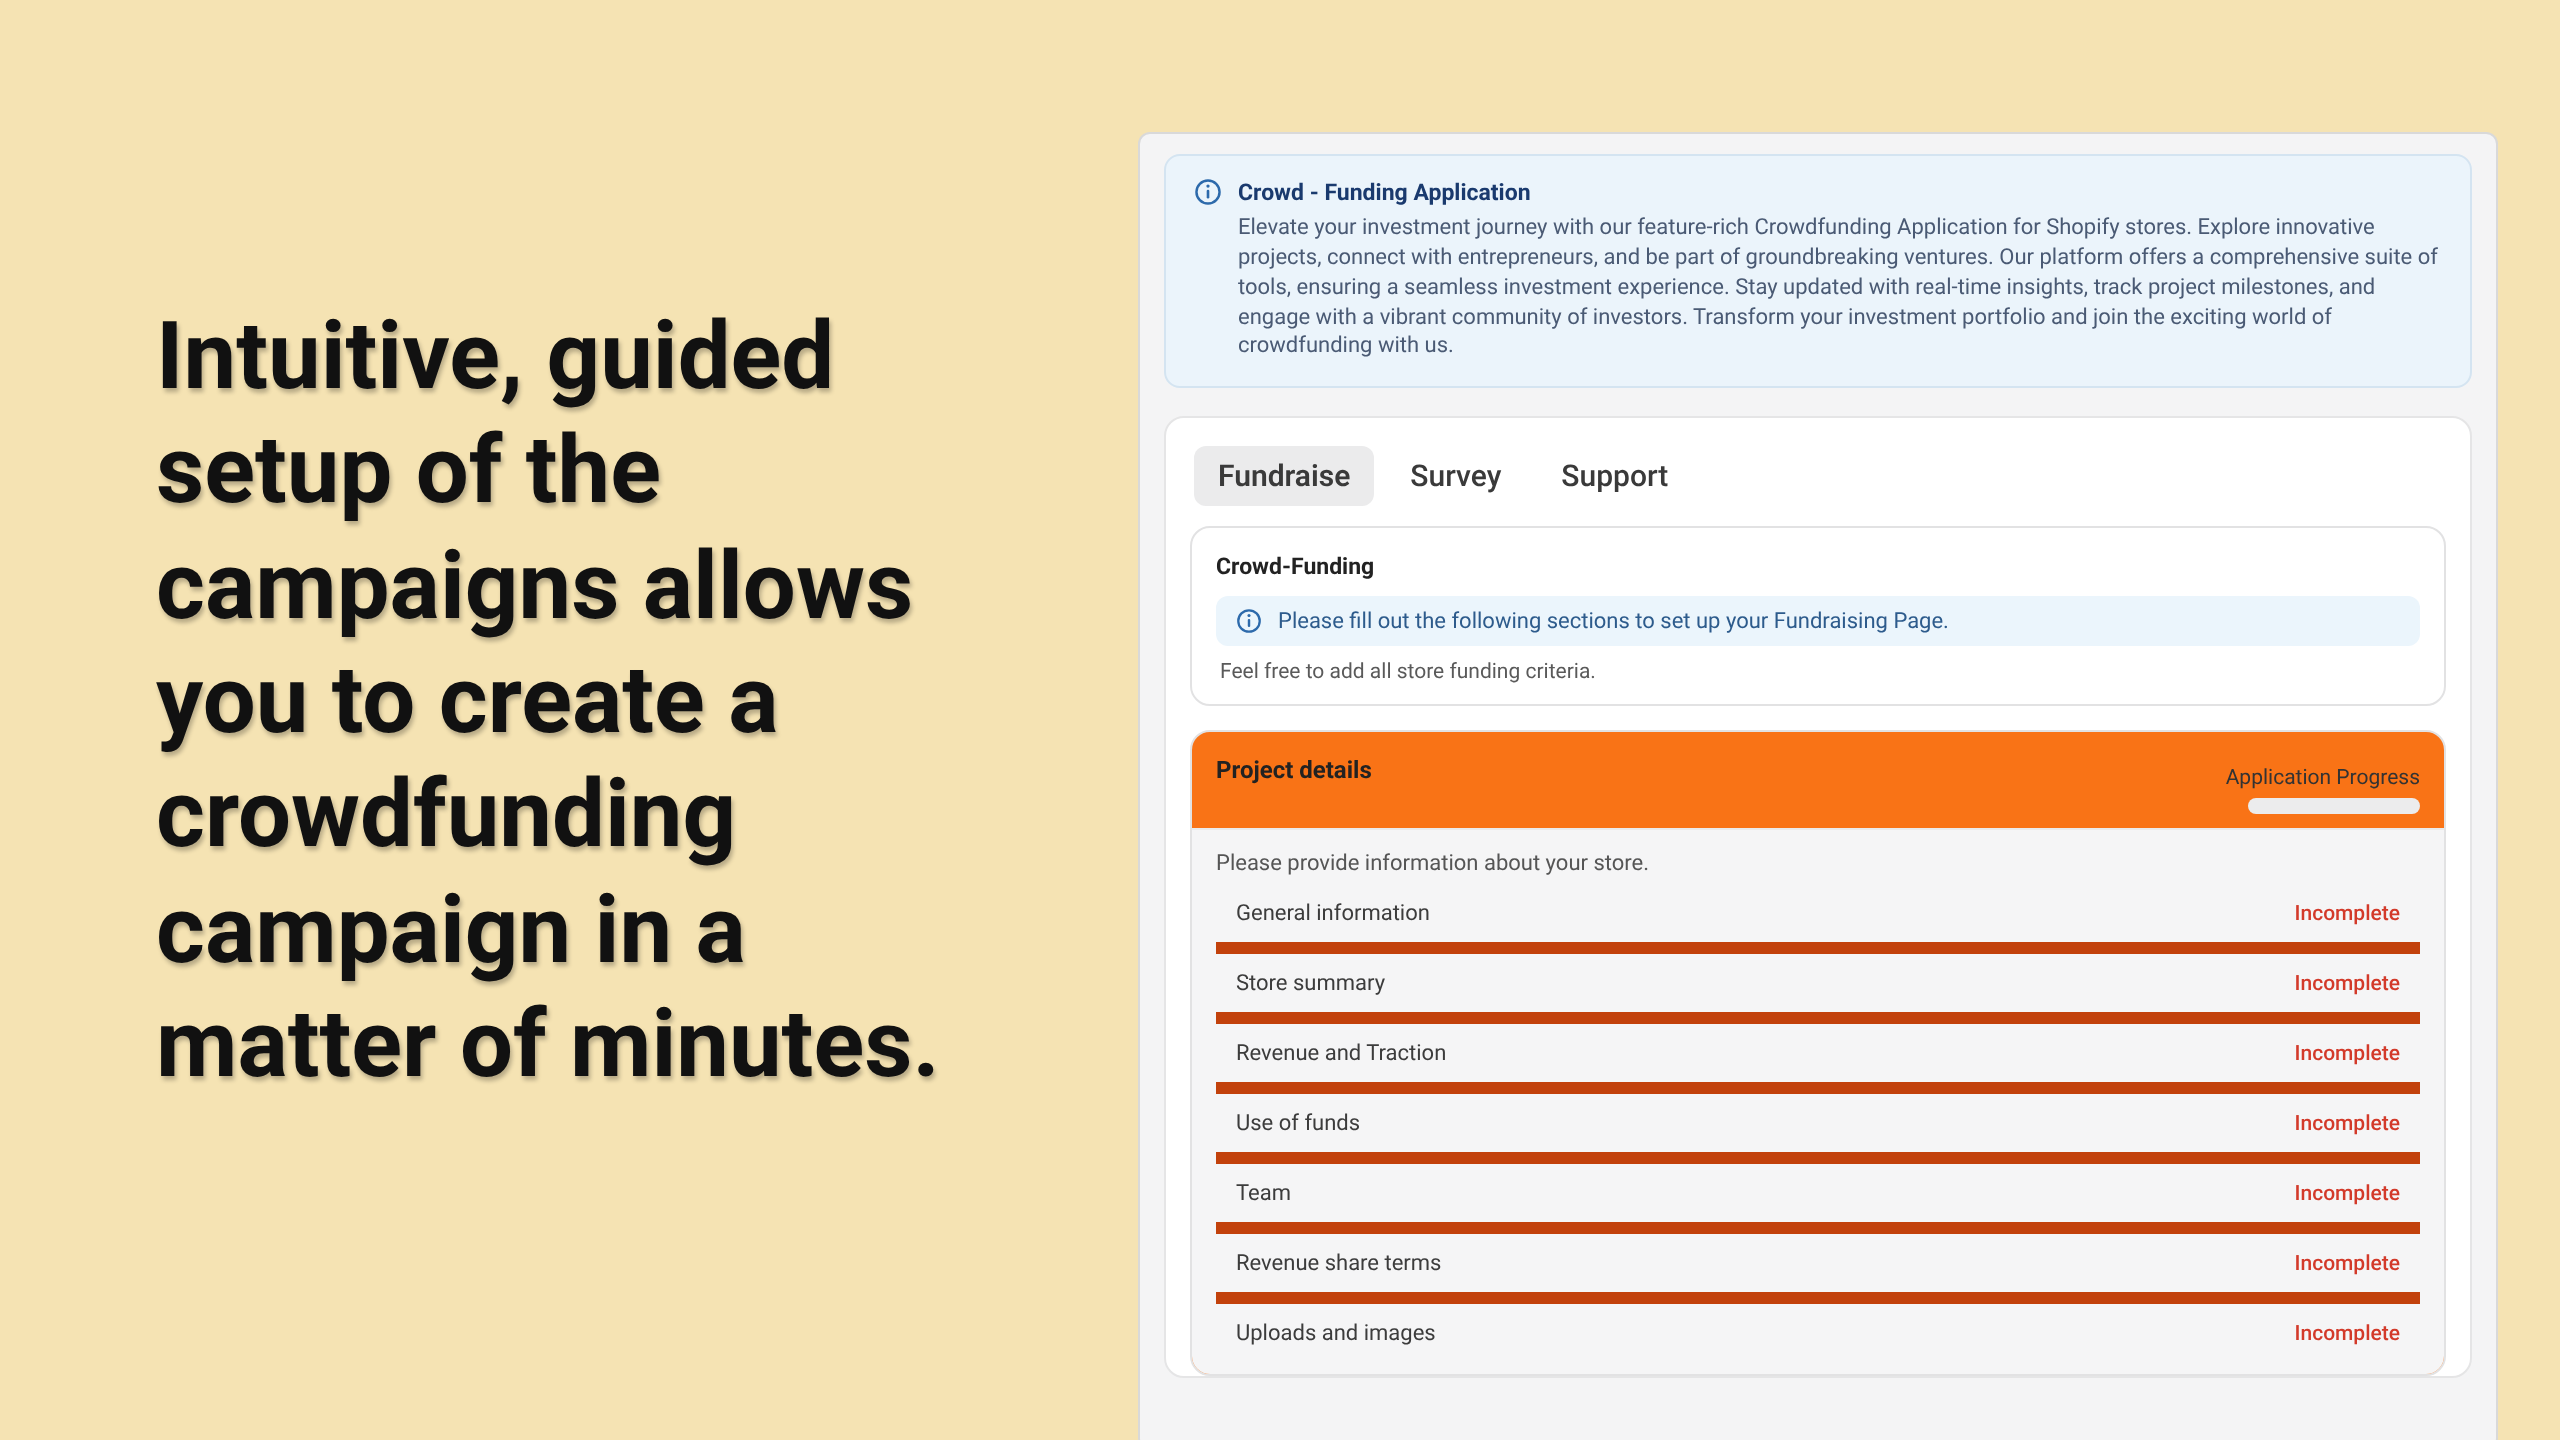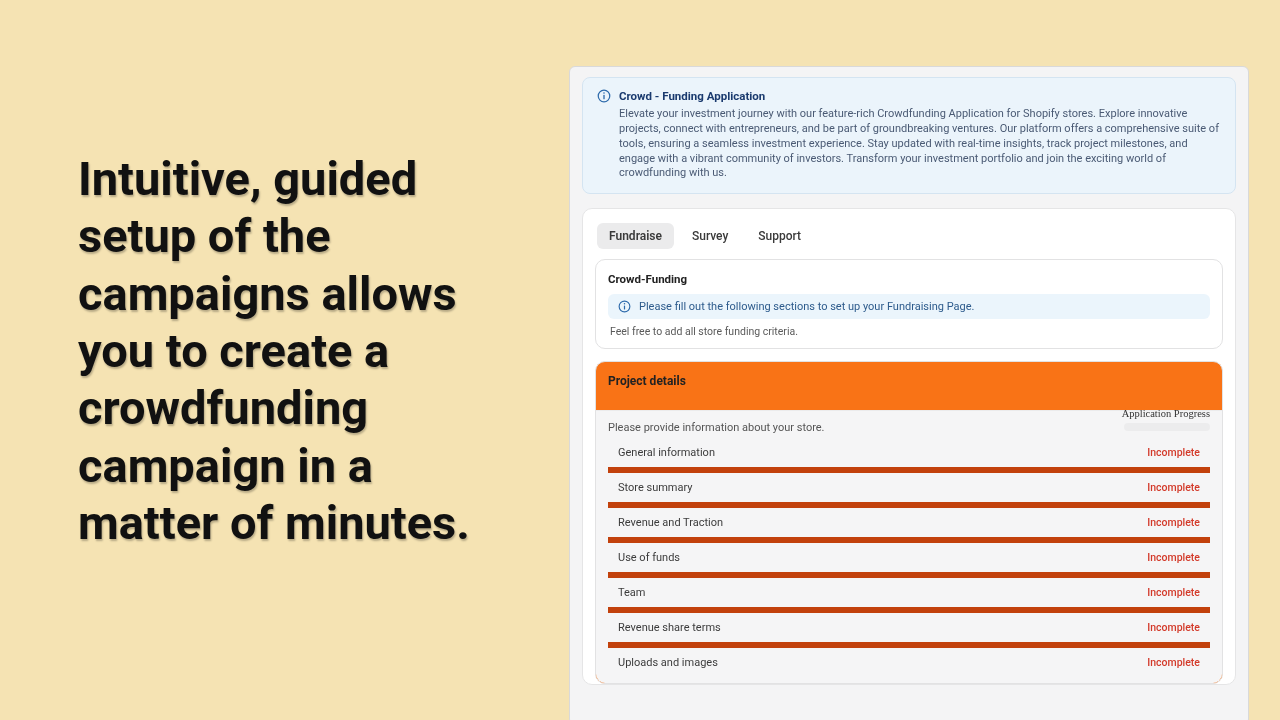--- a/index.html
+++ b/index.html
@@ -45,21 +45,21 @@
 
   .main-card {
     background: #fff;
     border: 1px solid #e5e5e6;
     border-radius: 10px;
     margin-top: 14px;
     padding: 12px 12px 0 12px;
   }
   .tabs { display: flex; gap: 6px; padding: 2px 0 10px 2px; }
   .tab {
-    font-size: 12px;
+    font-size: 15px;
     color: #3a3a3a;
     padding: 6px 12px;
     border-radius: 6px;
     cursor: pointer;
     font-weight: 500;
   }
   .tab.active {
     background: #ebebec;
     font-weight: 600;
   }
@@ -89,23 +89,22 @@
     border-radius: 10px;
     overflow: hidden;
     background:#f97316;
   }
   .details-head {
     padding: 12px 12px 22px 12px;
     position: relative;
   }
   .details-title { font-size: 12px; font-weight: 700; color: #222; }
   .progress-wrap {
-    position: absolute; right: 12px; top: 46px;
+    position: absolute; right: 12px; top: 16px;
     text-align: right;
-    font-family: Liberation Serif, serif;
   }
   .progress-label { font-size: 10.5px; color: #333; }
   .progress-bar {
     width: 86px; height: 8px;
     background: #ececed;
     border-radius: 4px;
     margin-top: 4px;
     margin-left: auto;
   }
 

